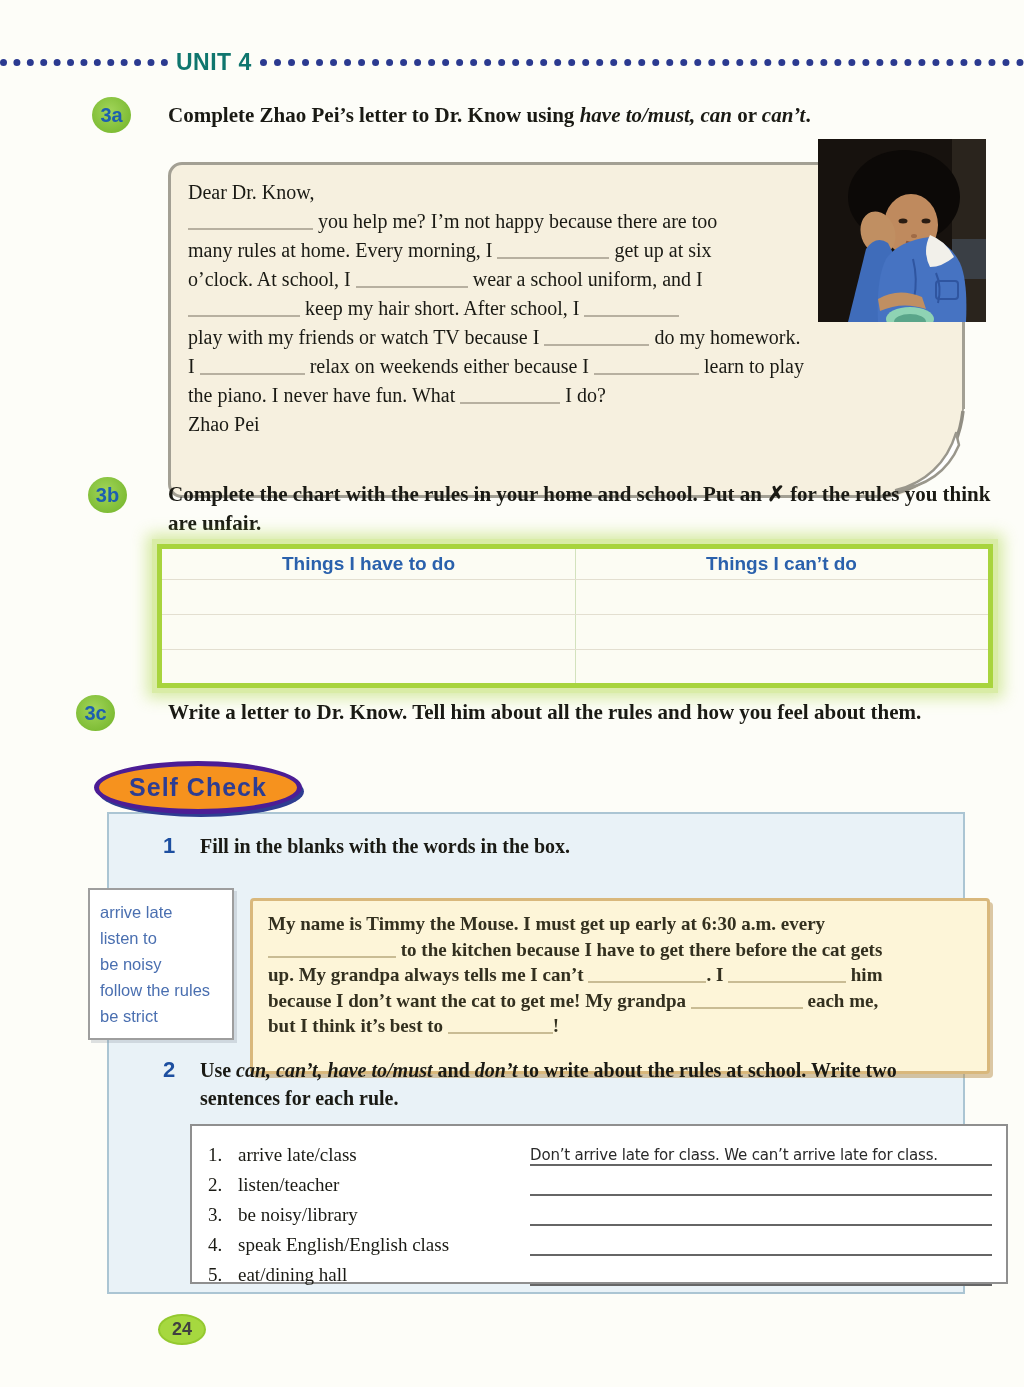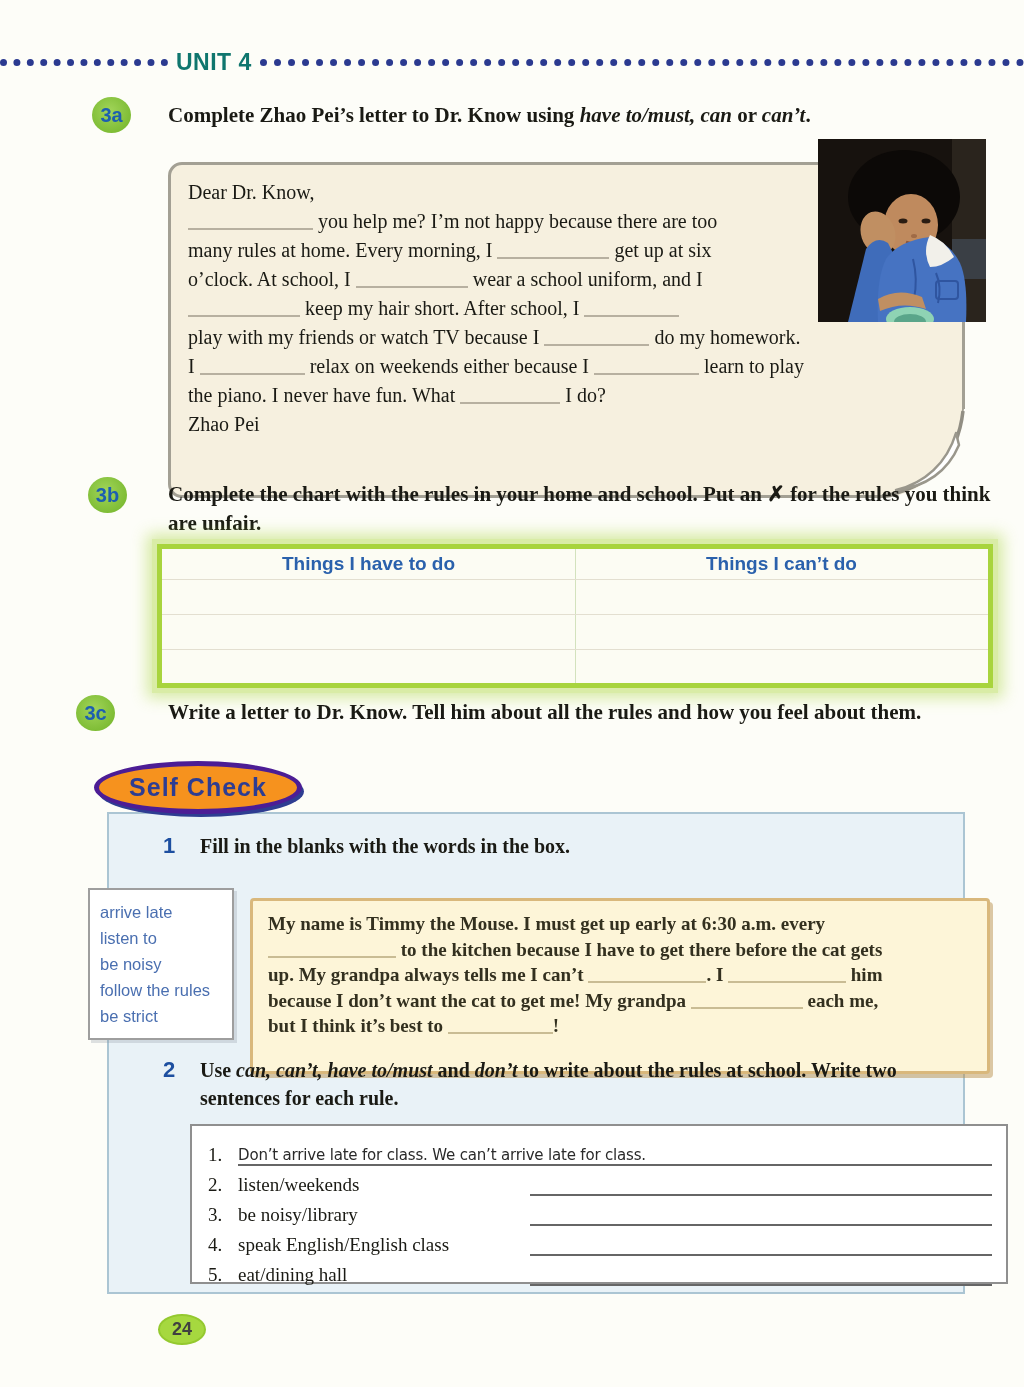--- a/index.html
+++ b/index.html
@@ -181,27 +181,28 @@
     </div>
 </div>
 
 <div class="sc-num" style="left:163px;top:1057px;">2</div>
 <div class="sc-instr" style="left:200px;top:1056px;width:780px;"><span>Use </span><span class="it">can, can’t, have to/must</span><span> and </span><span class="it">don’t</span><span> to write about the rules at school. Write two sentences for each rule.</span></div>
 
 <div class="ex2-box">
   <div id="ex2-rows">
       <div class="ex2-row">
         <span class="ex2-num">1.</span>
+        <span class="ex2-label">arrive late/class</span>
         <div class="ex2-ans">
           <span class="hand">Don’t arrive late for class. We can’t arrive late for class.</span>
         </div>
       </div>
       <div class="ex2-row">
         <span class="ex2-num">2.</span>
-        <span class="ex2-label">listen/weekends</span>
+        <span class="ex2-label">listen/teacher</span>
         <div class="ex2-ans"></div>
       </div>
       <div class="ex2-row">
         <span class="ex2-num">3.</span>
         <span class="ex2-label">be noisy/library</span>
         <div class="ex2-ans"></div>
       </div>
       <div class="ex2-row">
         <span class="ex2-num">4.</span>
         <span class="ex2-label">speak English/English class</span>

